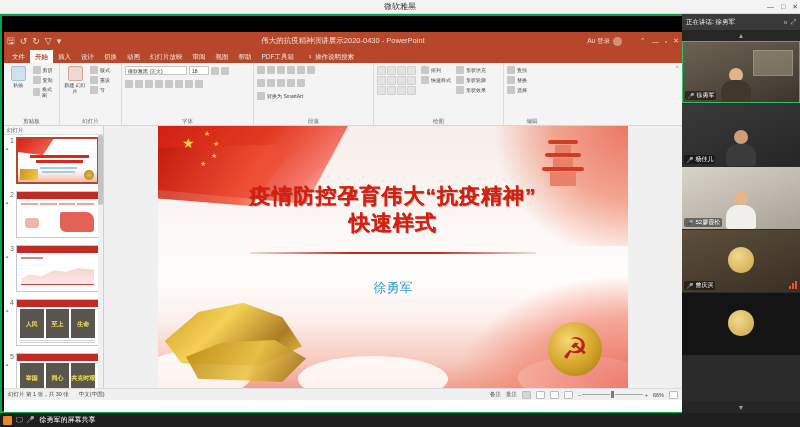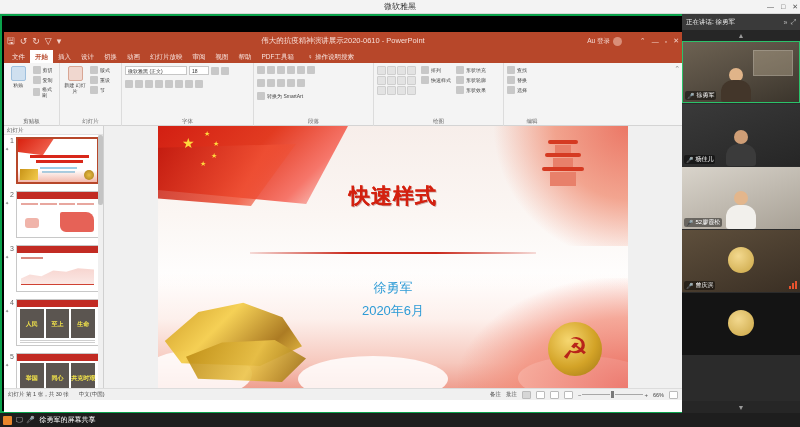--- a/index.html
+++ b/index.html
@@ -255,21 +255,21 @@
   <div id="ppt">
 
     <div id="ppt-titlebar">
       <div id="qat">
         <span class="qat-ico">🖫</span>
         <span class="qat-ico">↺</span>
         <span class="qat-ico">↻</span>
         <span class="qat-ico">▽</span>
         <span class="qat-ico">▾</span>
       </div>
-      <div id="ppt-doctitle">伟大的抗疫精神演讲展示2020-0610  -  PowerPoint</div>
+      <div id="ppt-doctitle">伟大的抗疫精神演讲展示2020-0430  -  PowerPoint</div>
       <div id="ppt-acct">
         <span>Au 登录</span>
         <span class="acct-dot"></span>
       </div>
       <div id="ppt-winbtns">
         <span class="ppt-wb">⌃</span>
         <span class="ppt-wb">—</span>
         <span class="ppt-wb">▫</span>
         <span class="ppt-wb">✕</span>
       </div>
@@ -574,26 +574,26 @@
           <div class="sl-ground"></div>
           <div class="sl-cloud" style="left:-16px;bottom:-10px;width:110px;height:48px;"></div>
           <div class="sl-cloud" style="left:140px;bottom:-14px;width:150px;height:46px;"></div>
           <div class="sl-cloud" style="right:-20px;bottom:-12px;width:130px;height:44px;"></div>
           <div class="sl-gold"></div>
           <div class="sl-gold2"></div>
           <div class="sl-redfan"></div>
           <div class="sl-emblem"></div>
 
           <div id="sl-title">
+            <span class="l1">疫情防控孕育伟大“抗疫精神”</span>
             <span class="l2">快速样式</span>
           </div>
           <div id="sl-rule"></div>
           <div id="sl-sub">
             <div>徐勇军</div>
-            <div>2020年6月</div>
           </div>
         </div>
       </div>
 
     </div>
 
     <div id="ppt-status">
       <span class="st-l">幻灯片 第 1 张，共 30 张</span>
       <span class="st-sep"></span>
       <span>中文(中国)</span>

